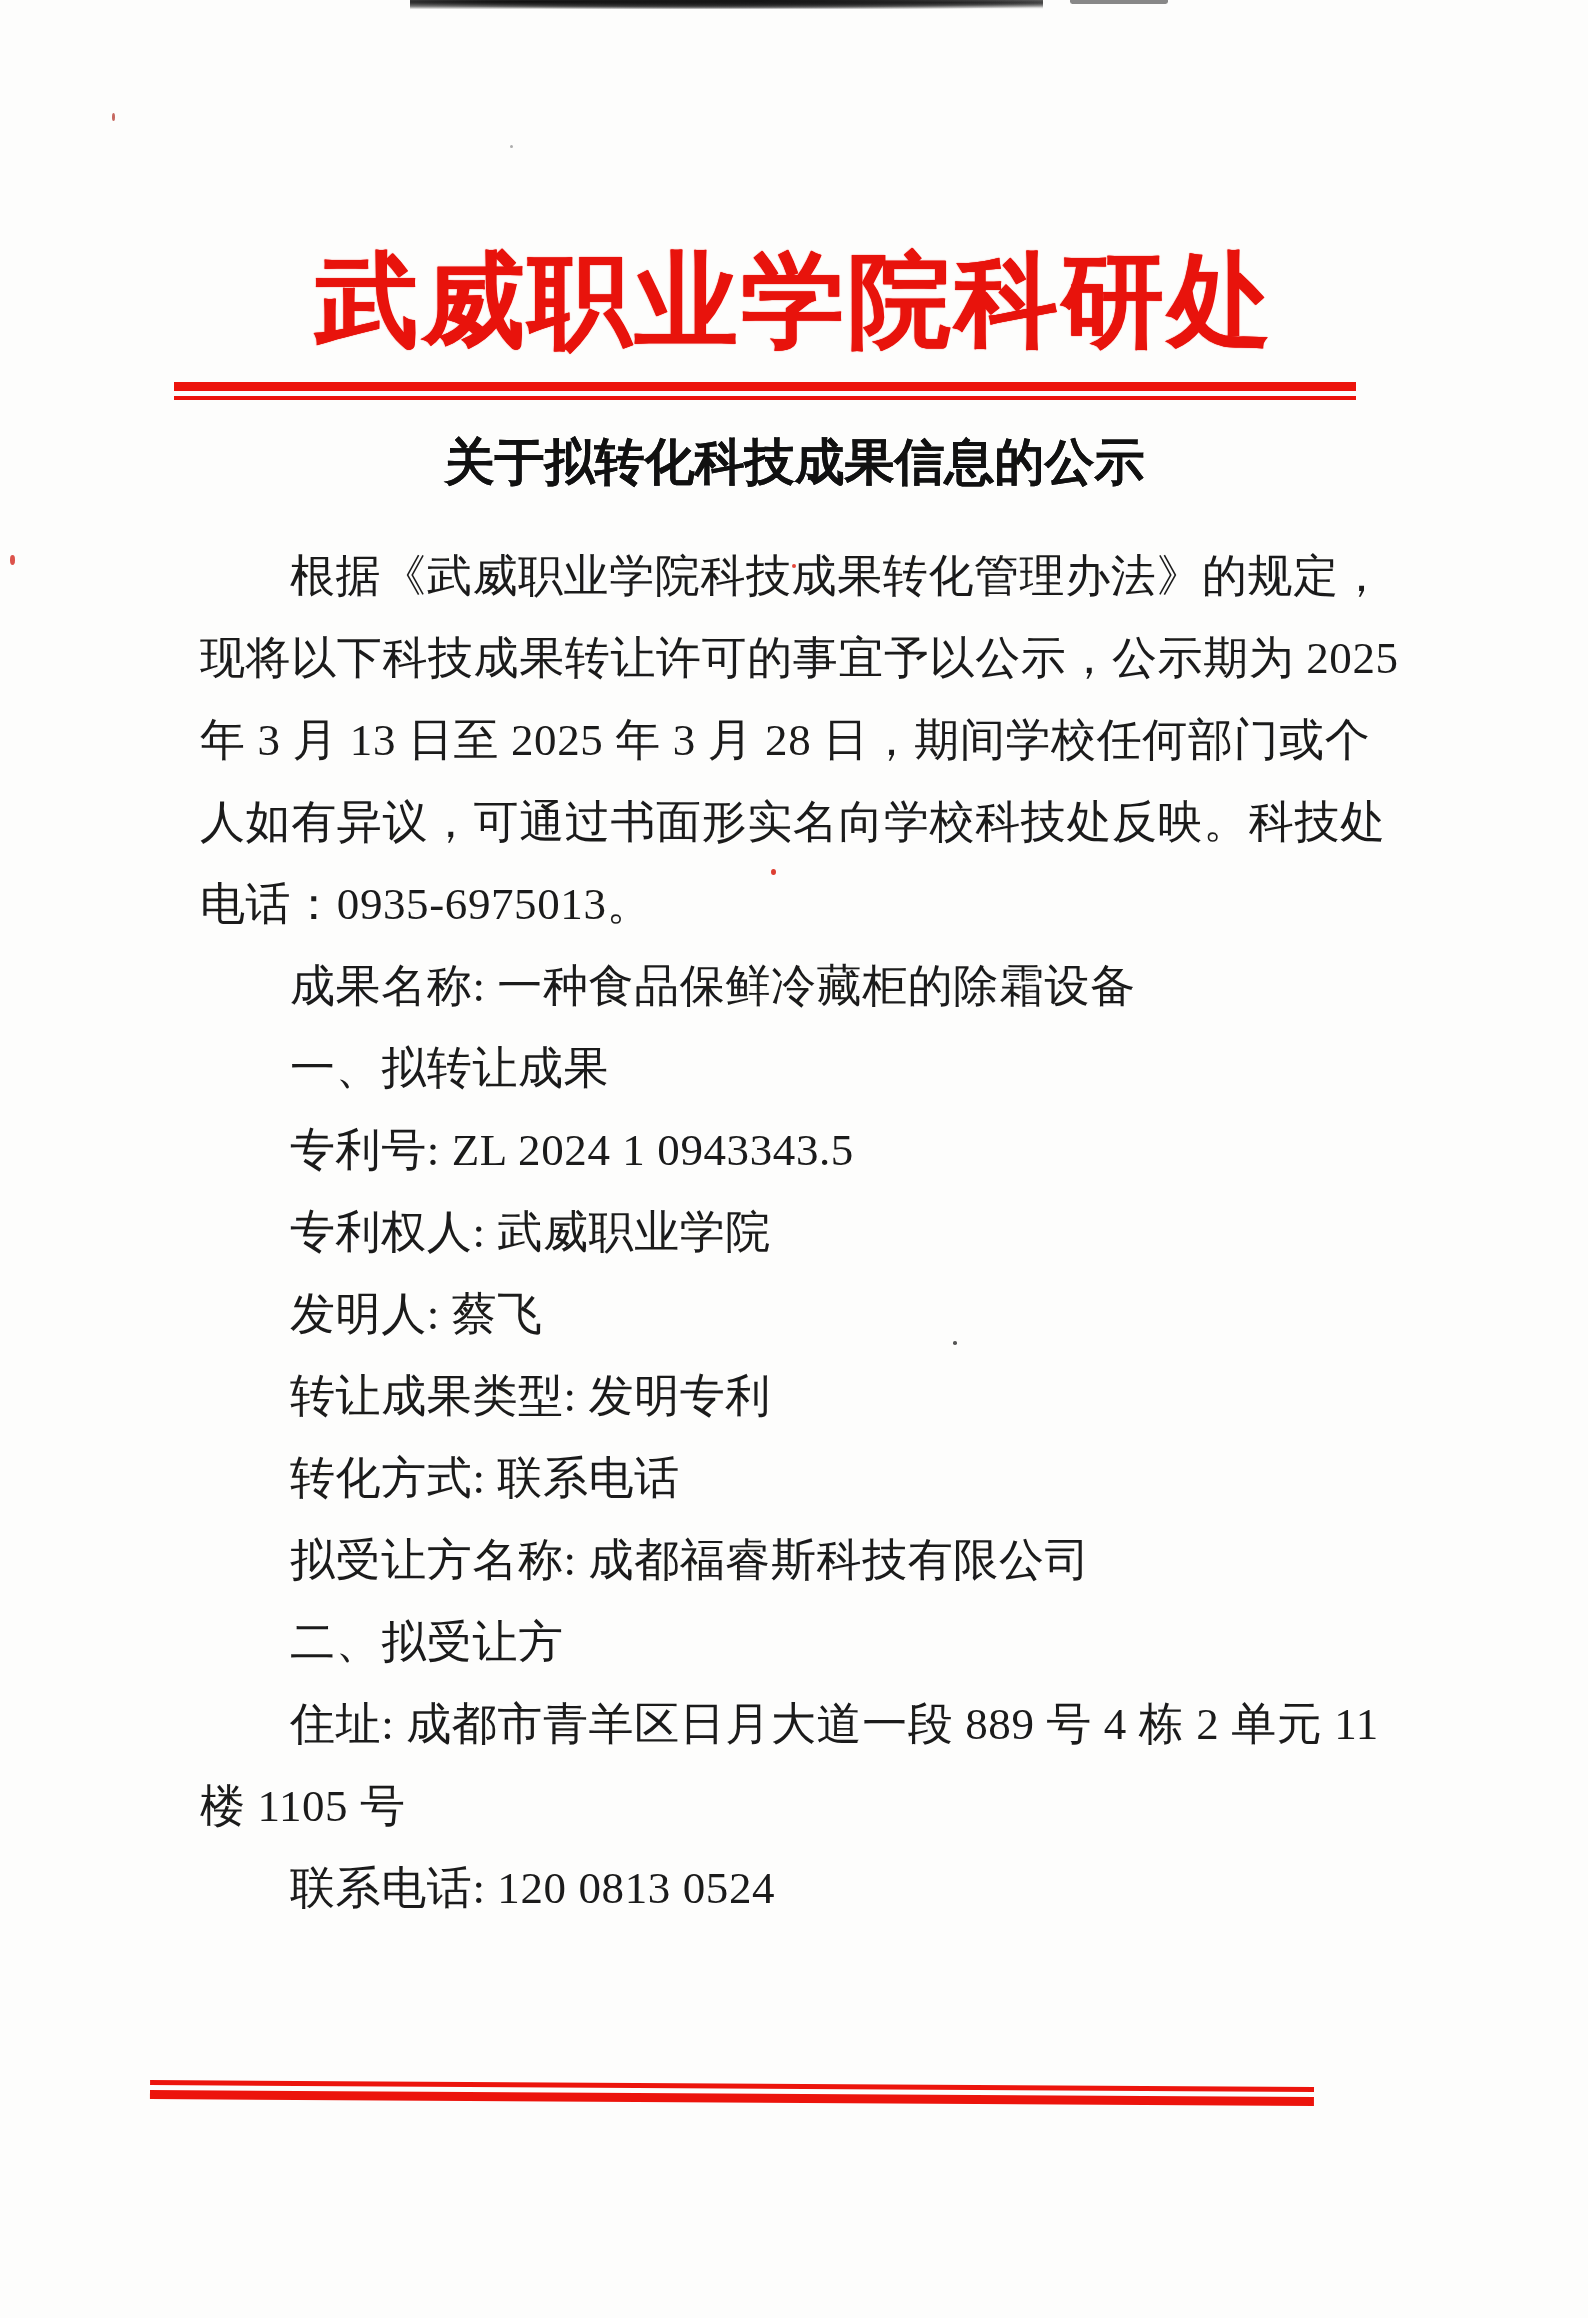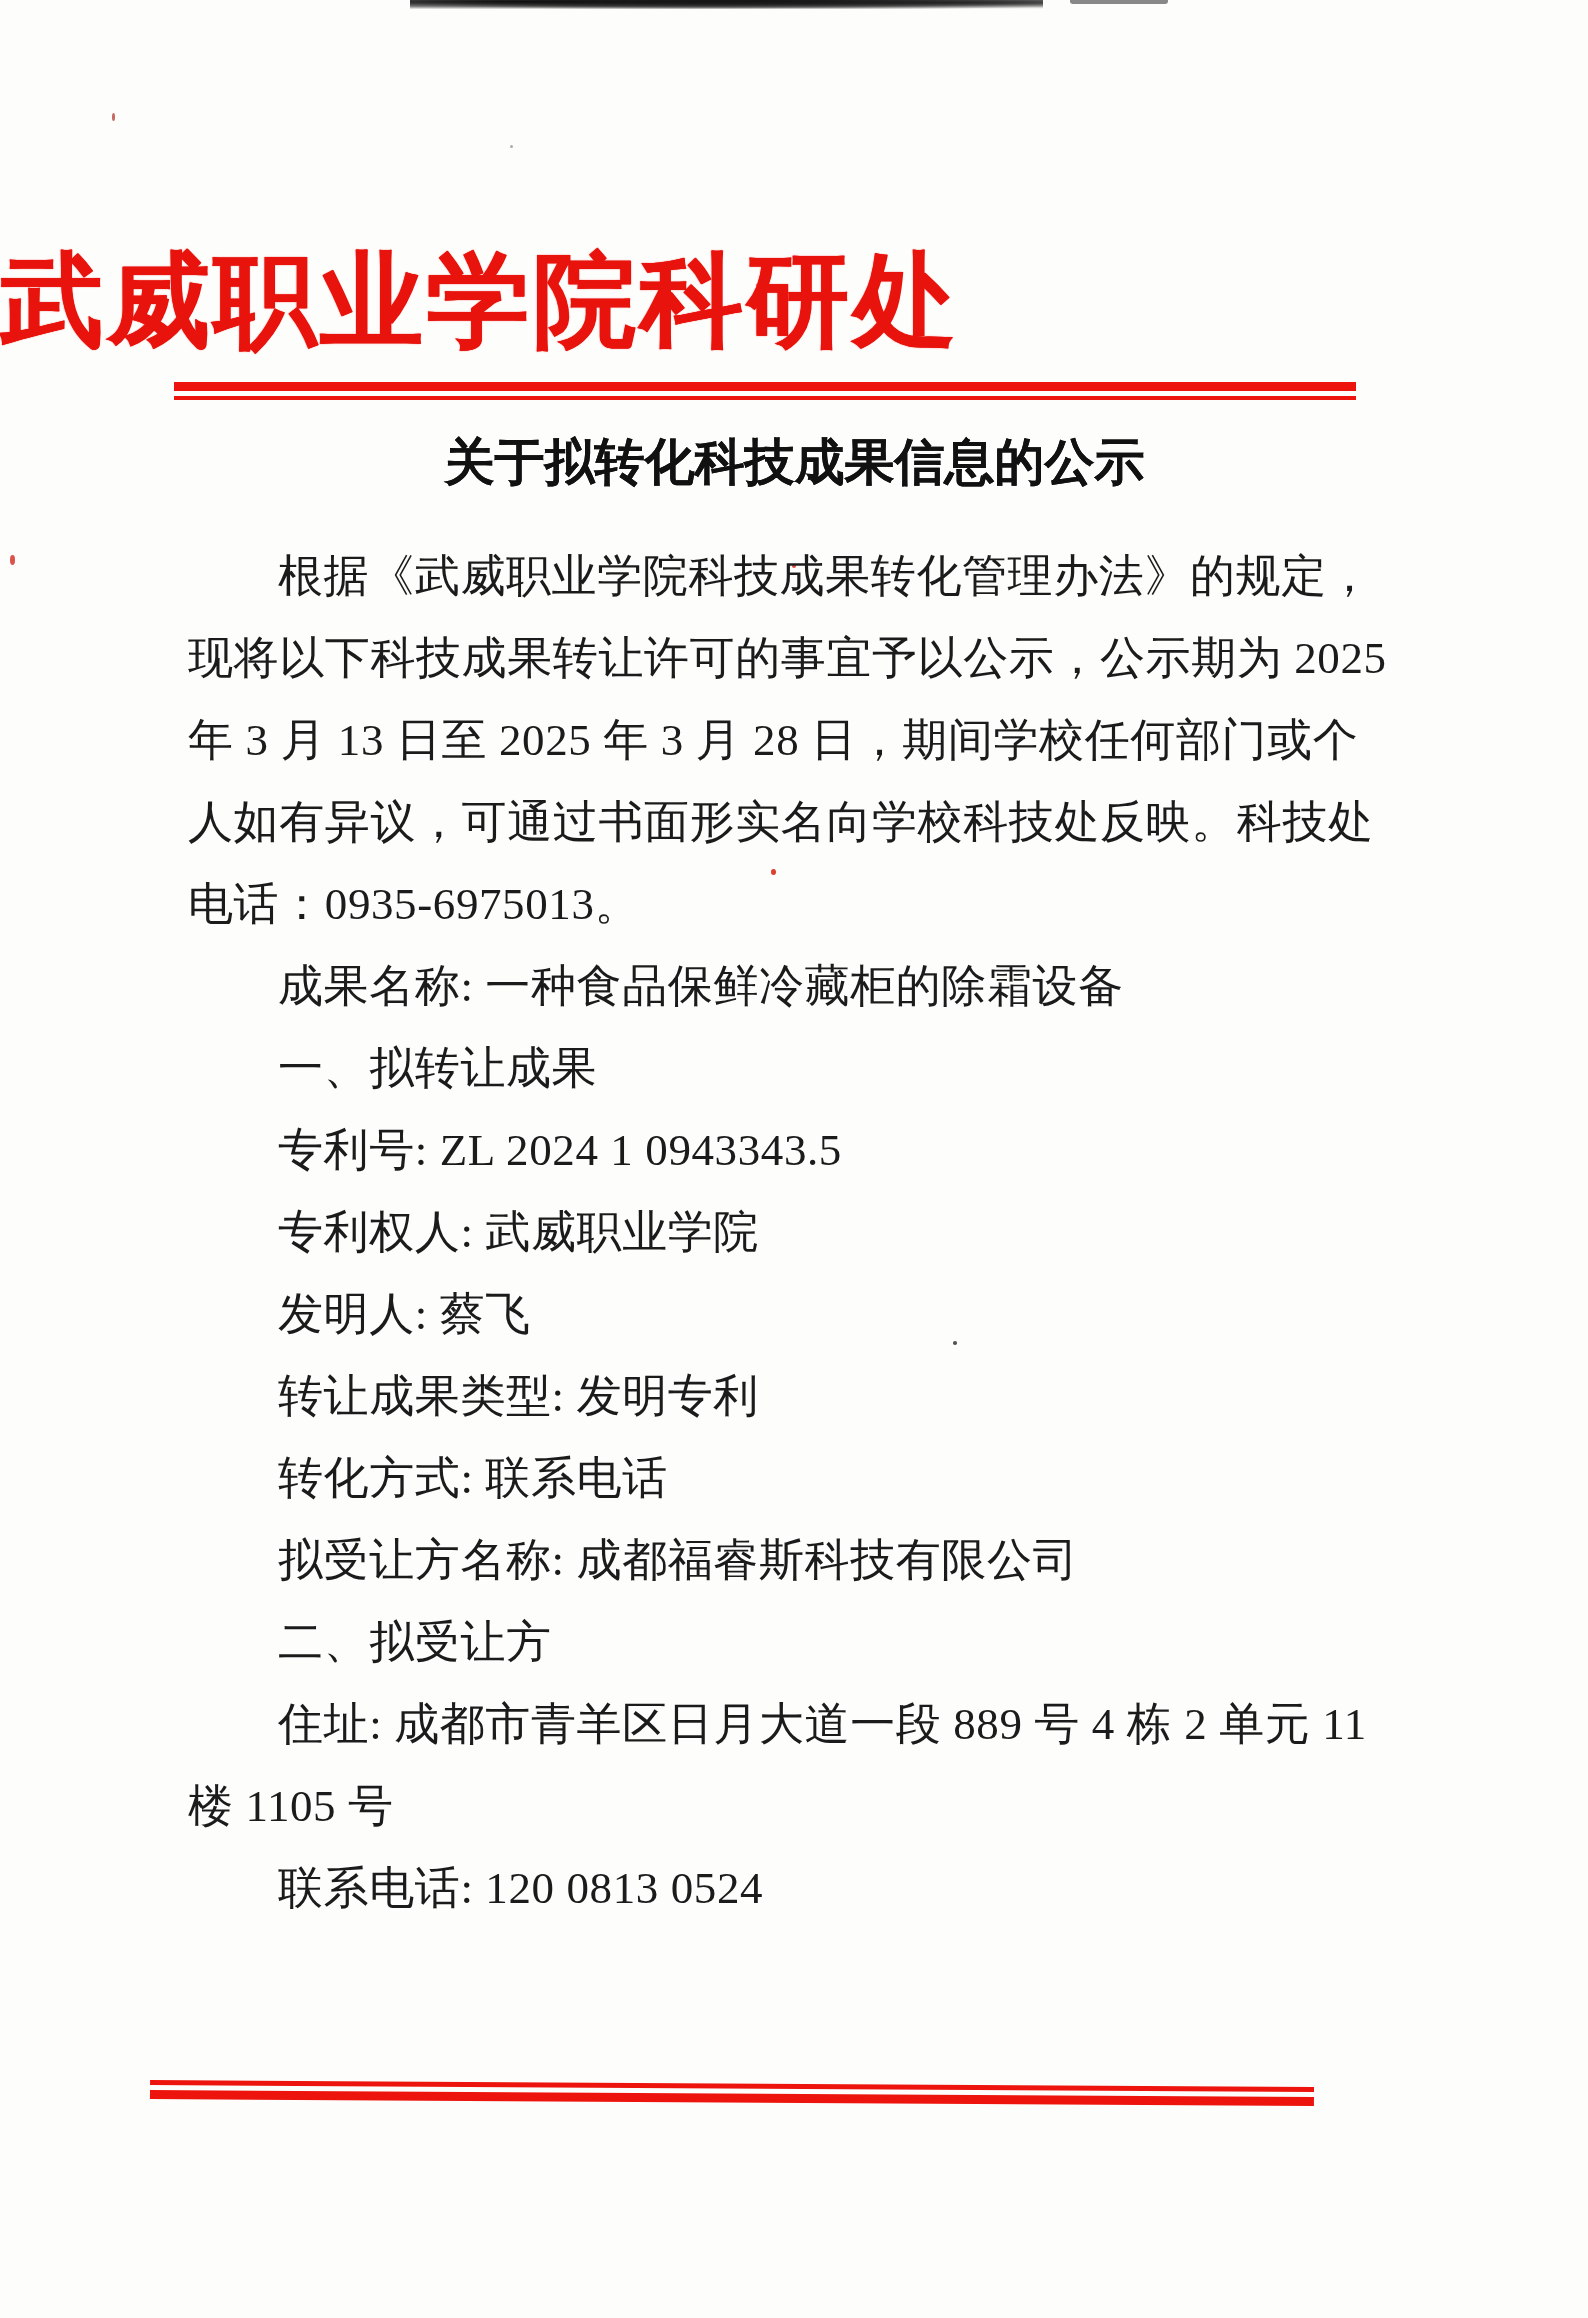--- a/index.html
+++ b/index.html
@@ -9,21 +9,21 @@
     height:2319px;
     background:#fdfdfc;
     overflow:hidden;
     font-family:"Liberation Serif","DejaVu Serif",serif;
     color:#1b1b1b;
   }
   
   .org-title{
     position:absolute;
     top:233px; left:0; width:100%;
-    text-align:left;
+    text-align:center;
     font-size:103px;
     font-weight:900;
     letter-spacing:3.6px;
     color:#e8130c;
     text-shadow:0 0 1.2px #e8130c, 0.6px 0 0.6px #e8130c;
     white-space:nowrap;
   }
   .double-rule-top{
     position:absolute;
     top:382px; left:174px; width:1182px; height:4.8px;
@@ -45,21 +45,21 @@
     text-align:center;
     font-size:50px;
     font-weight:bold;
     color:#111;
     text-shadow:0 0 0.6px #111;
     white-space:nowrap;
   }
   
   .body{
     position:absolute;
-    top:535px; left:188px; width:1214px;
+    top:535px; left:200px; width:1214px;
   }
   .line{
     height:82px;
     line-height:82px;
     font-size:45px;
     white-space:nowrap;
     letter-spacing:0.6px;
   }
   .indent{ text-indent:90px; }
   

